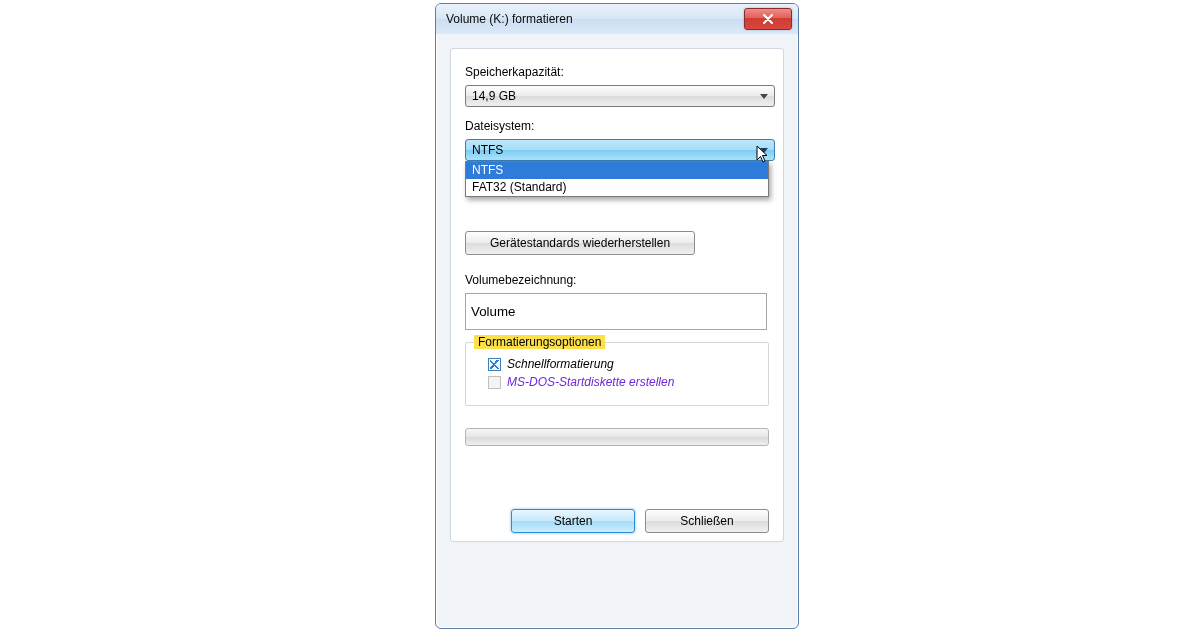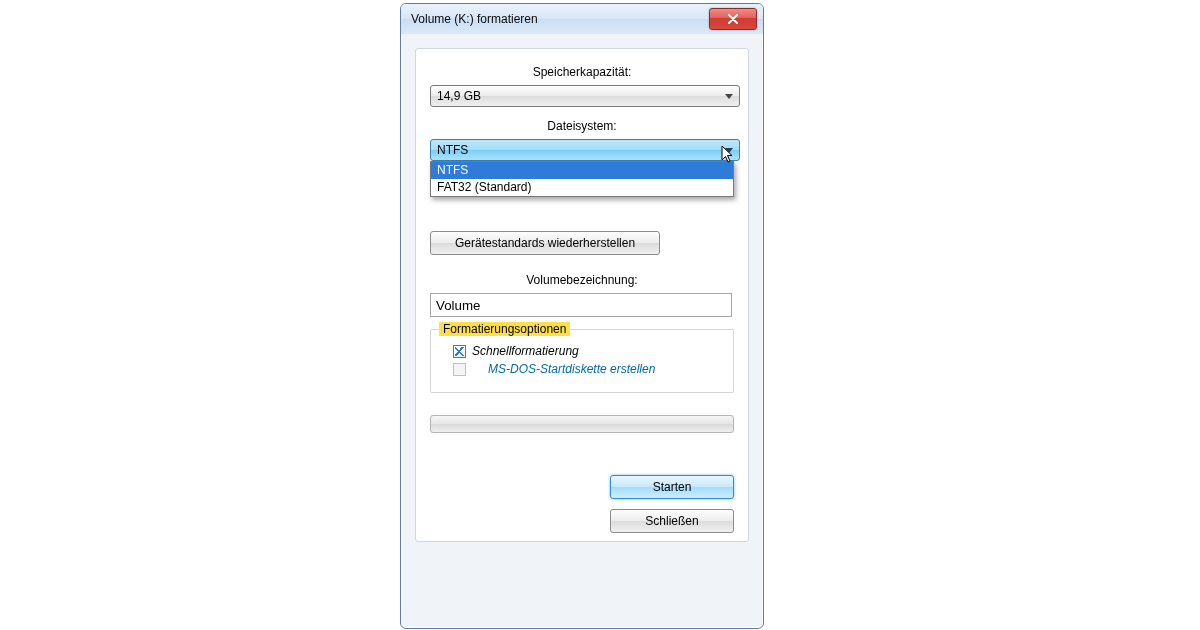--- a/index.html
+++ b/index.html
@@ -1,60 +1,60 @@
 <!DOCTYPE html>
 <html><head>
 <meta charset="utf-8">
 <style>
   html,body{margin:0;padding:0;width:1200px;height:630px;background:#fff;font-family:"Segoe UI",Tahoma,sans-serif;font-size:12px;color:#000;}
   .stage{width:1200px;height:630px;position:relative;}
-  .window{position:absolute;left:400px;top:3px;width:362px;height:624px;
+  .window{position:absolute;left:435px;top:3px;width:362px;height:624px;
     border:1px solid #5a7ea3;border-radius:6px;
     background:linear-gradient(to bottom,#dbe9f7 0,#dbe9f7 30px,#f0f4f9 30px,#f0f4f9 100%);
     box-shadow:0 0 0 1px #fff inset;}
   .titlebar{height:30px;display:flex;align-items:center;padding:0 6px 0 10px;
     background:linear-gradient(to bottom,#eaf2fb 0,#d7e6f6 50%,#cadef3 51%,#dbe9f7 100%);
     border-top-left-radius:5px;border-top-right-radius:5px;}
   .title{flex:1;font-size:12px;color:#0a0a0a;}
   .btn-close{width:46px;height:20px;border:1px solid #8b2c2c;border-radius:3px;
     background:linear-gradient(to bottom,#f08d87 0,#e26058 45%,#cf3c33 46%,#d6473e 100%);
     display:flex;align-items:center;justify-content:center;box-shadow:0 0 2px rgba(0,0,0,.3);cursor:default;}
   .btn-close svg{display:block;}
   .client{padding:14px 14px 12px 14px;}
   .inner{background:#fff;border:1px solid #d0d7de;border-radius:3px;padding:12px 14px 14px 14px;height:494px;box-sizing:border-box;position:relative;}
-  .lbl{display:block;margin:4px 0 6px 0;text-align:center;}
+  .lbl{display:block;margin:4px 0 6px 0;}
   .combo{position:relative;width:310px;height:22px;border:1px solid #7a7a7a;border-radius:3px;
     background:linear-gradient(to bottom,#fefefe,#ebebeb 50%,#dcdcdc 51%,#f0f0f0);
     display:flex;align-items:center;padding:0 18px 0 6px;box-sizing:border-box;cursor:default;}
   .combo .arrow{position:absolute;right:6px;top:50%;margin-top:-2px;width:0;height:0;
     border-left:4px solid transparent;border-right:4px solid transparent;border-top:5px solid #444;}
   .combo.open{background:linear-gradient(to bottom,#bfe7fb,#a5ddf8 48%,#7ccdf3 52%,#aee3fa);border-color:#3c7fb1;}
   .combo.open .arrow{border-top-color:#1b3f59;}
   .dropdown{position:absolute;left:-1px;top:21px;width:302px;border:1px solid #7a7a7a;background:#fff;
     box-shadow:2px 3px 5px rgba(0,0,0,.35);z-index:5;}
   .dropdown .opt{height:17px;line-height:17px;padding:0 6px;}
   .dropdown .opt.sel{background:#2f7bd9;color:#fff;}
   .btn{height:22px;border:1px solid #8c8c8c;border-radius:3px;
     background:linear-gradient(to bottom,#fefefe,#ececec 50%,#dcdcdc 51%,#f0f0f0);
     padding:0 24px;display:inline-flex;align-items:center;cursor:default;font-size:12px;}
-  .txt{width:302px;height:24px;border:1px solid #a7a7a7;background:#fff;padding:0 5px;box-sizing:border-box;}
+  .txt{width:302px;height:37px;border:1px solid #a7a7a7;background:#fff;padding:0 5px;box-sizing:border-box;}
   .group{margin-top:12px;border:1px solid #d6d6d6;border-radius:2px;padding:10px 10px 12px 10px;position:relative;}
   .group-title{position:absolute;top:-8px;left:8px;background:#fde047;padding:0 4px;font-size:12px;}
   .chk{display:flex;align-items:center;margin:4px 12px;font-style:italic;}
   .chkbox{width:13px;height:13px;border:1px solid #7a9ab5;background:linear-gradient(to bottom,#fff,#eef4fb);
     margin-right:6px;display:flex;align-items:center;justify-content:center;box-sizing:border-box;}
   .chkbox.checked::after{content:"";width:9px;height:9px;background:
     linear-gradient(45deg,transparent 40%,#2b7cd3 40%,#2b7cd3 55%,transparent 55%),
     linear-gradient(-50deg,transparent 45%,#2b7cd3 45%,#2b7cd3 60%,transparent 60%);}
   .chkbox.checked{border-color:#3c7fb1;}
-  .chk.disabled{color:#0369a1;gap:16px;}
+  .chk.disabled{color:#6d28d9;}
   .chk.disabled .chkbox{border-color:#c0c0c0;background:#f4f4f4;}
   .progress{margin-top:22px;width:302px;height:16px;border:1px solid #b5b5b5;border-radius:3px;
     background:linear-gradient(to bottom,#f6f6f6,#e6e6e6 50%,#d9d9d9 51%,#efefef);}
-  .footer{position:absolute;right:14px;bottom:8px;display:flex;gap:10px;flex-direction:column;}
+  .footer{position:absolute;right:14px;bottom:8px;display:flex;gap:10px;}
   .btn.primary{border-color:#2e8bd6;background:linear-gradient(to bottom,#eaf6fd,#c7eafb 48%,#a5dcf8 52%,#cdeefd);
     box-shadow:0 0 3px rgba(46,139,214,.6);}
   .cursor{position:absolute;pointer-events:none;z-index:6;}
   .spacer{height:70px;}
 </style>
 </head>
 <body>
 
 <div class="stage">
   <div class="window">

